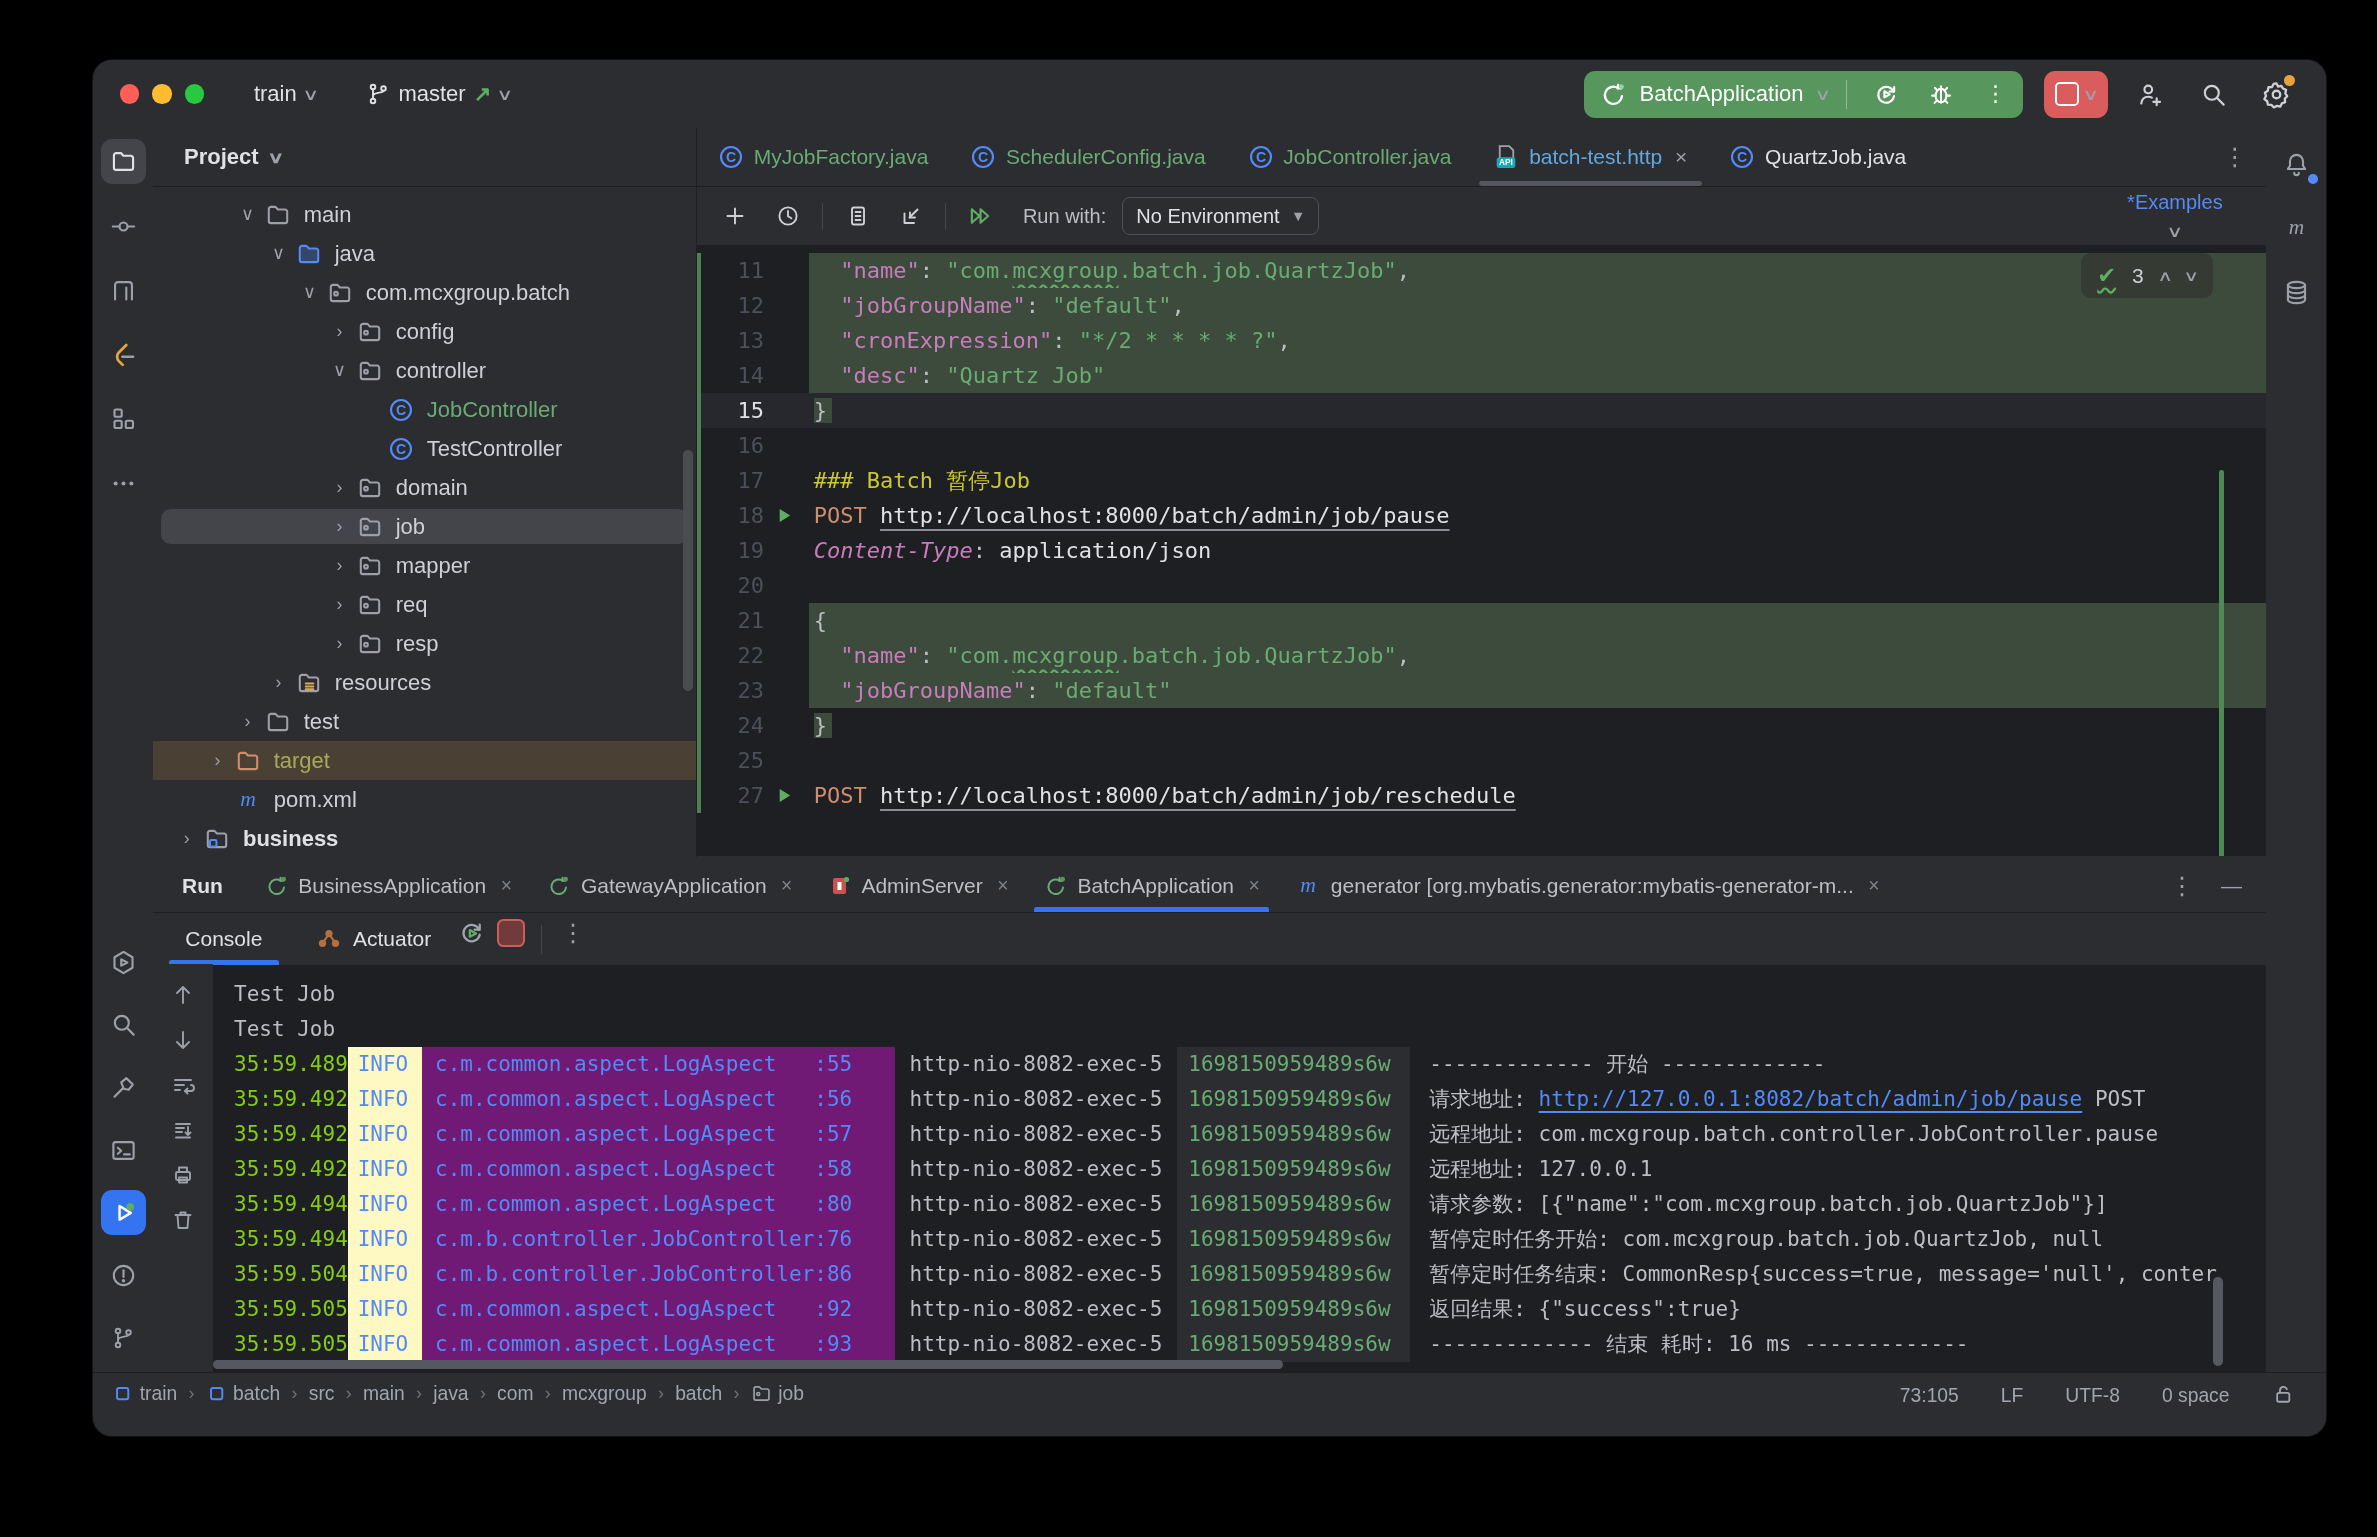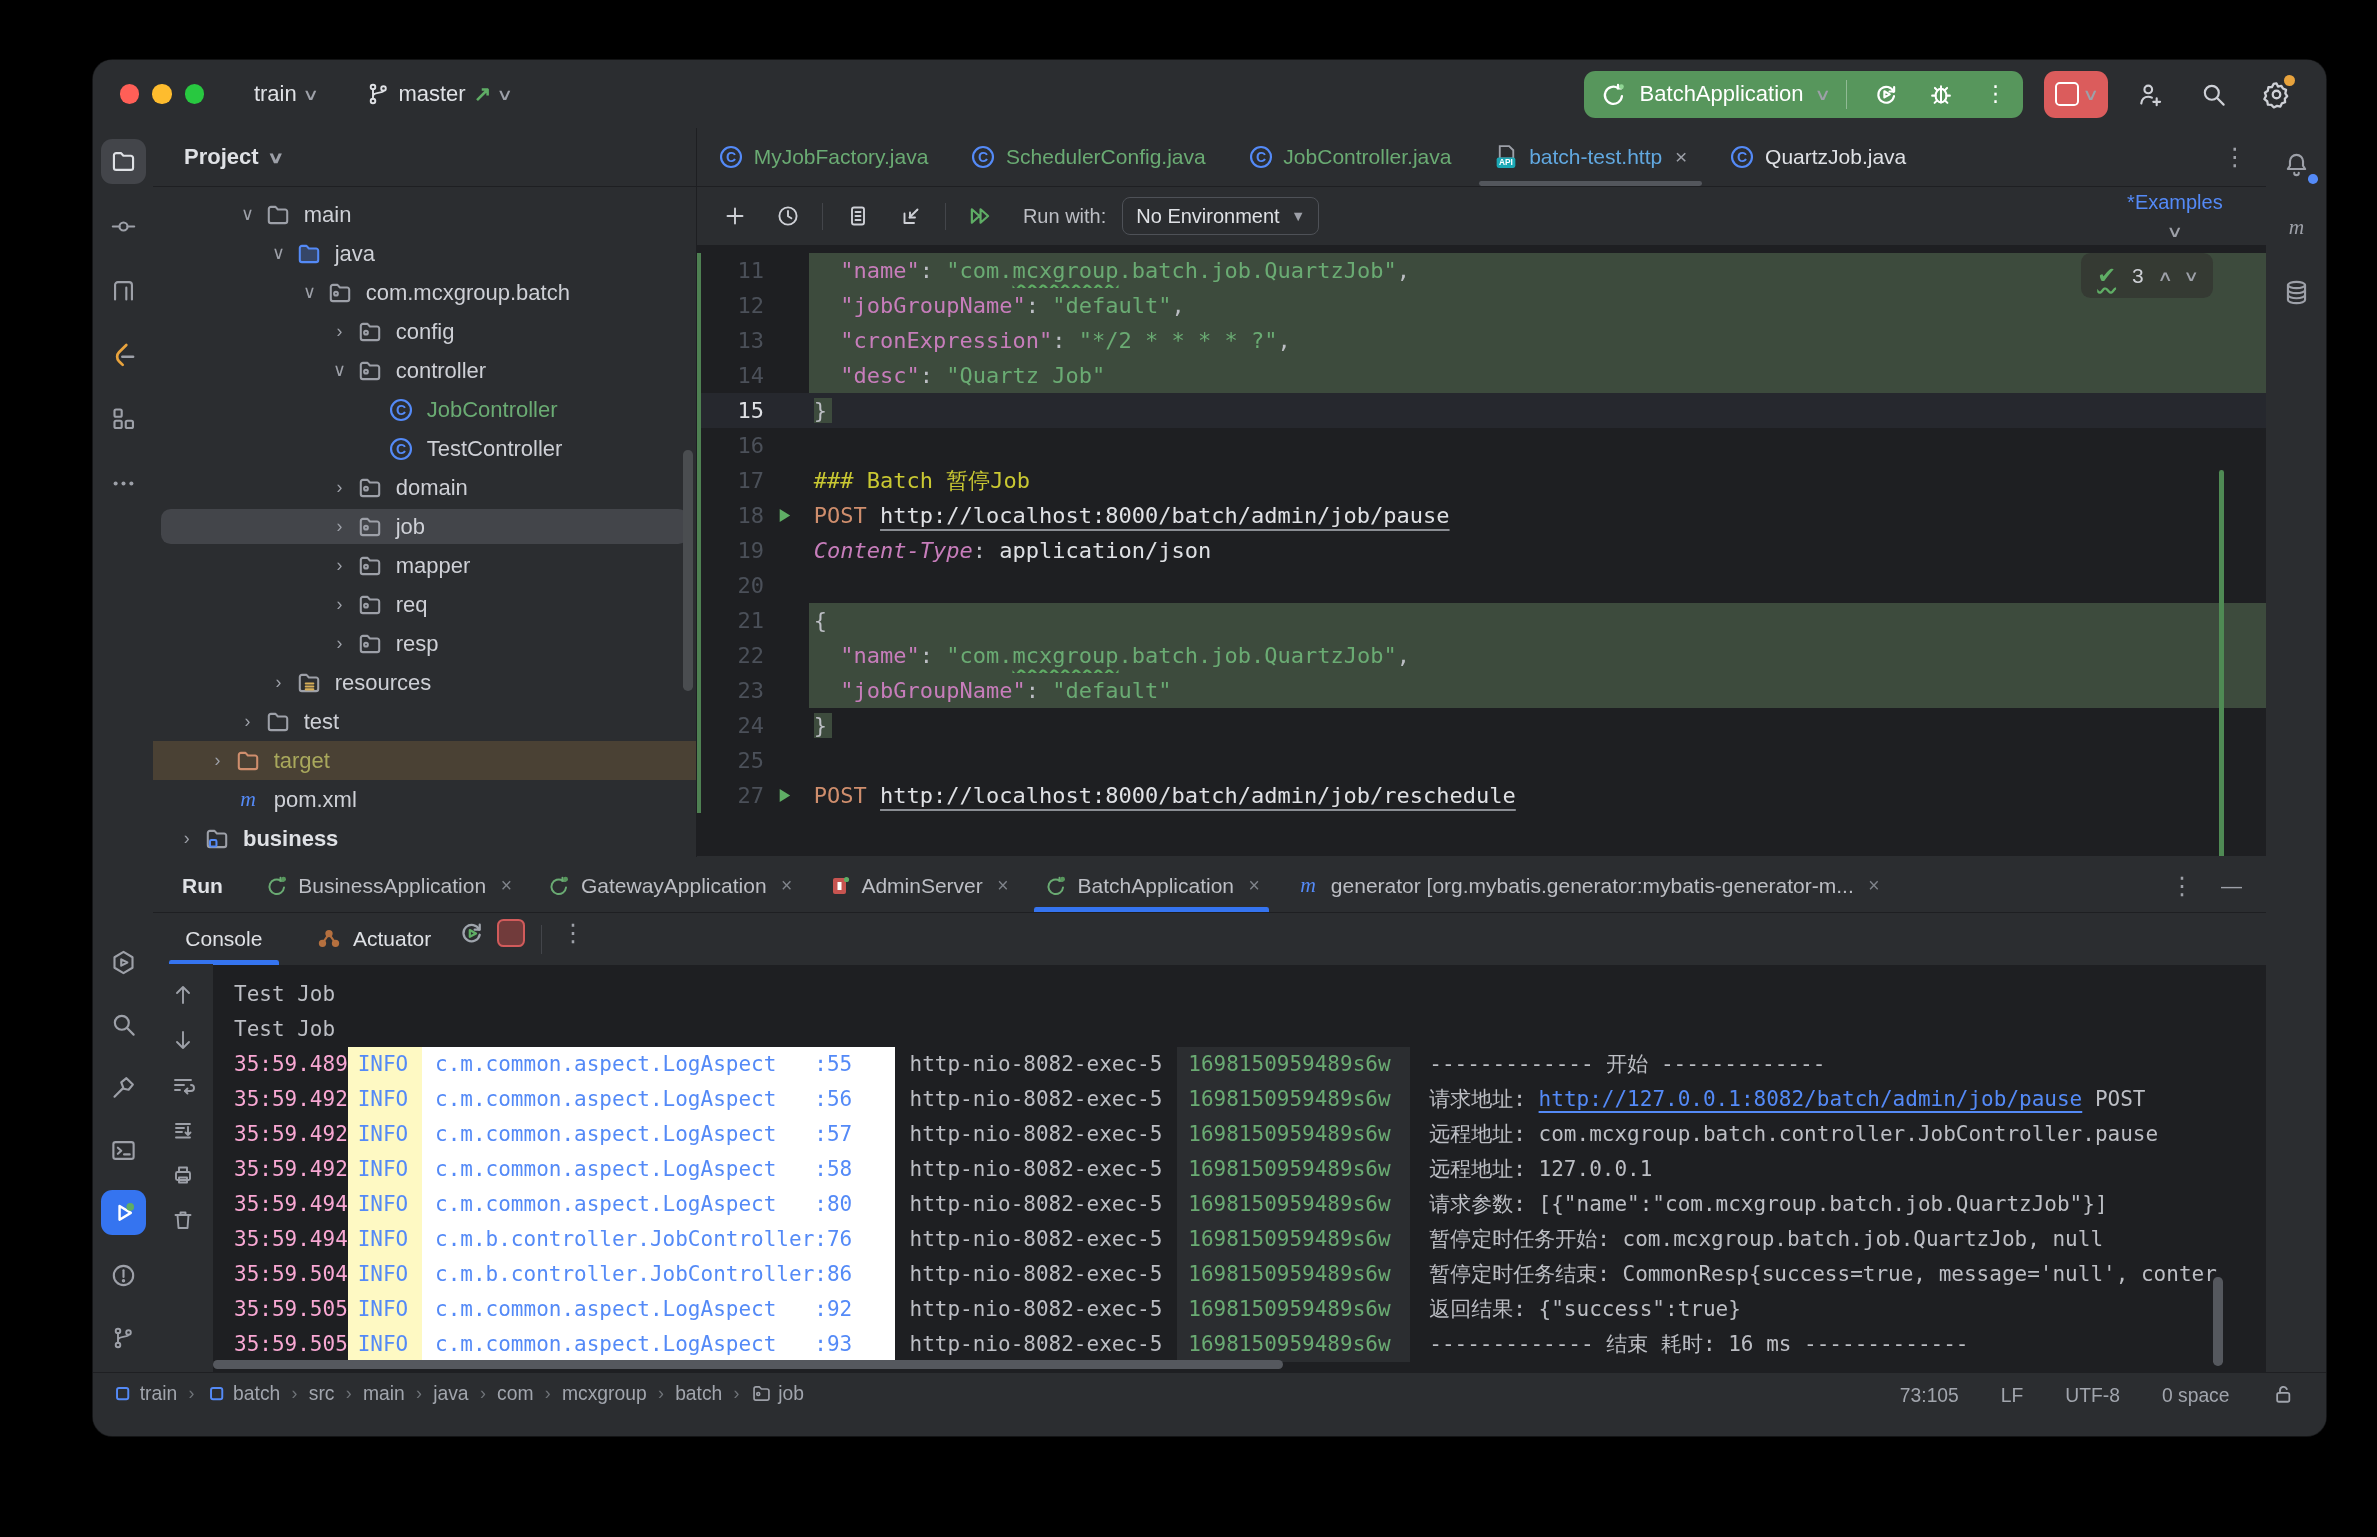--- a/index.html
+++ b/index.html
@@ -95,23 +95,23 @@
   .ctab.active::after{content:"";position:absolute;left:4.8px;right:4.8px;bottom:0;height:4.8px;background:#3574f0;border-radius:2.4px 2.4px 0 0;}
   .ct-icon{width:39px;height:39px;display:flex;align-items:center;justify-content:center;}
   .console-stop{width:24px;height:24px;border:2.4px solid #d15b5b;background:#713b3b;border-radius:6.4px;}
   .ct-sep{width:0.8px;height:29px;background:#43454a;align-self:center;margin:0 11.3px;}
   .console-body{position:absolute;left:0;top:105px;right:0;bottom:0;display:flex;overflow:hidden;}
   .console-gutter{width:60px;flex:none;background:#2b2d30;display:flex;flex-direction:column;align-items:center;gap:13px;padding-top:14.5px;color:#9da0a8;}
   .cg-item{width:35px;height:32px;display:flex;align-items:center;justify-content:center;font-size:24px;}
   .log{position:relative;flex:1;overflow:hidden;font-family:"DejaVu Sans Mono",monospace;font-size:21px;padding-top:13px;}
   .lrow{display:flex;height:35px;line-height:35px;white-space:pre;}
   .lc{flex:none;box-sizing:border-box;}
-  .lc.time{width:135px;padding-left:21px;color:#f9a8d4;}
+  .lc.time{width:135px;padding-left:21px;color:#84cc16;}
   .lc.level{width:74px;background:#fef9c3;color:#548af7;padding-left:9.7px;}
-  .lc.logger{width:473px;background:#ffffff;color:#548af7;padding-left:13px;}
+  .lc.logger{width:473px;background:#701a75;color:#548af7;padding-left:13px;}
   .lc.thread{width:282px;color:#bcbec4;padding-left:14.5px;}
   .lc.trace{width:233px;background:#2b2d30;color:#6aab73;padding-left:11.3px;}
   .lc.msg{color:#bcbec4;padding-left:19.3px;}
   .plain-row{padding-left:21px;color:#bcbec4;}
   .loglink{color:#548af7;text-decoration:underline;text-underline-offset:4.8px;}
   .h-scroll{position:absolute;left:0px;bottom:4.8px;width:1070px;height:9.7px;background:#55585e;border-radius:4.8px;}
   .v-scroll{position:absolute;right:43px;bottom:8px;width:9.7px;height:89px;background:#55585e;border-radius:4.8px;}
   
   .statusbar{position:absolute;left:0;bottom:0;width:100%;height:64px;background:#2b2d30;border-top:0.8px solid #1e1f22;display:flex;align-items:flex-start;padding:9.7px 32px 0 19.3px;box-sizing:border-box;font-size:19.3px;color:#a1a5ad;}
   .crumbs{display:flex;align-items:center;gap:11.3px;}

